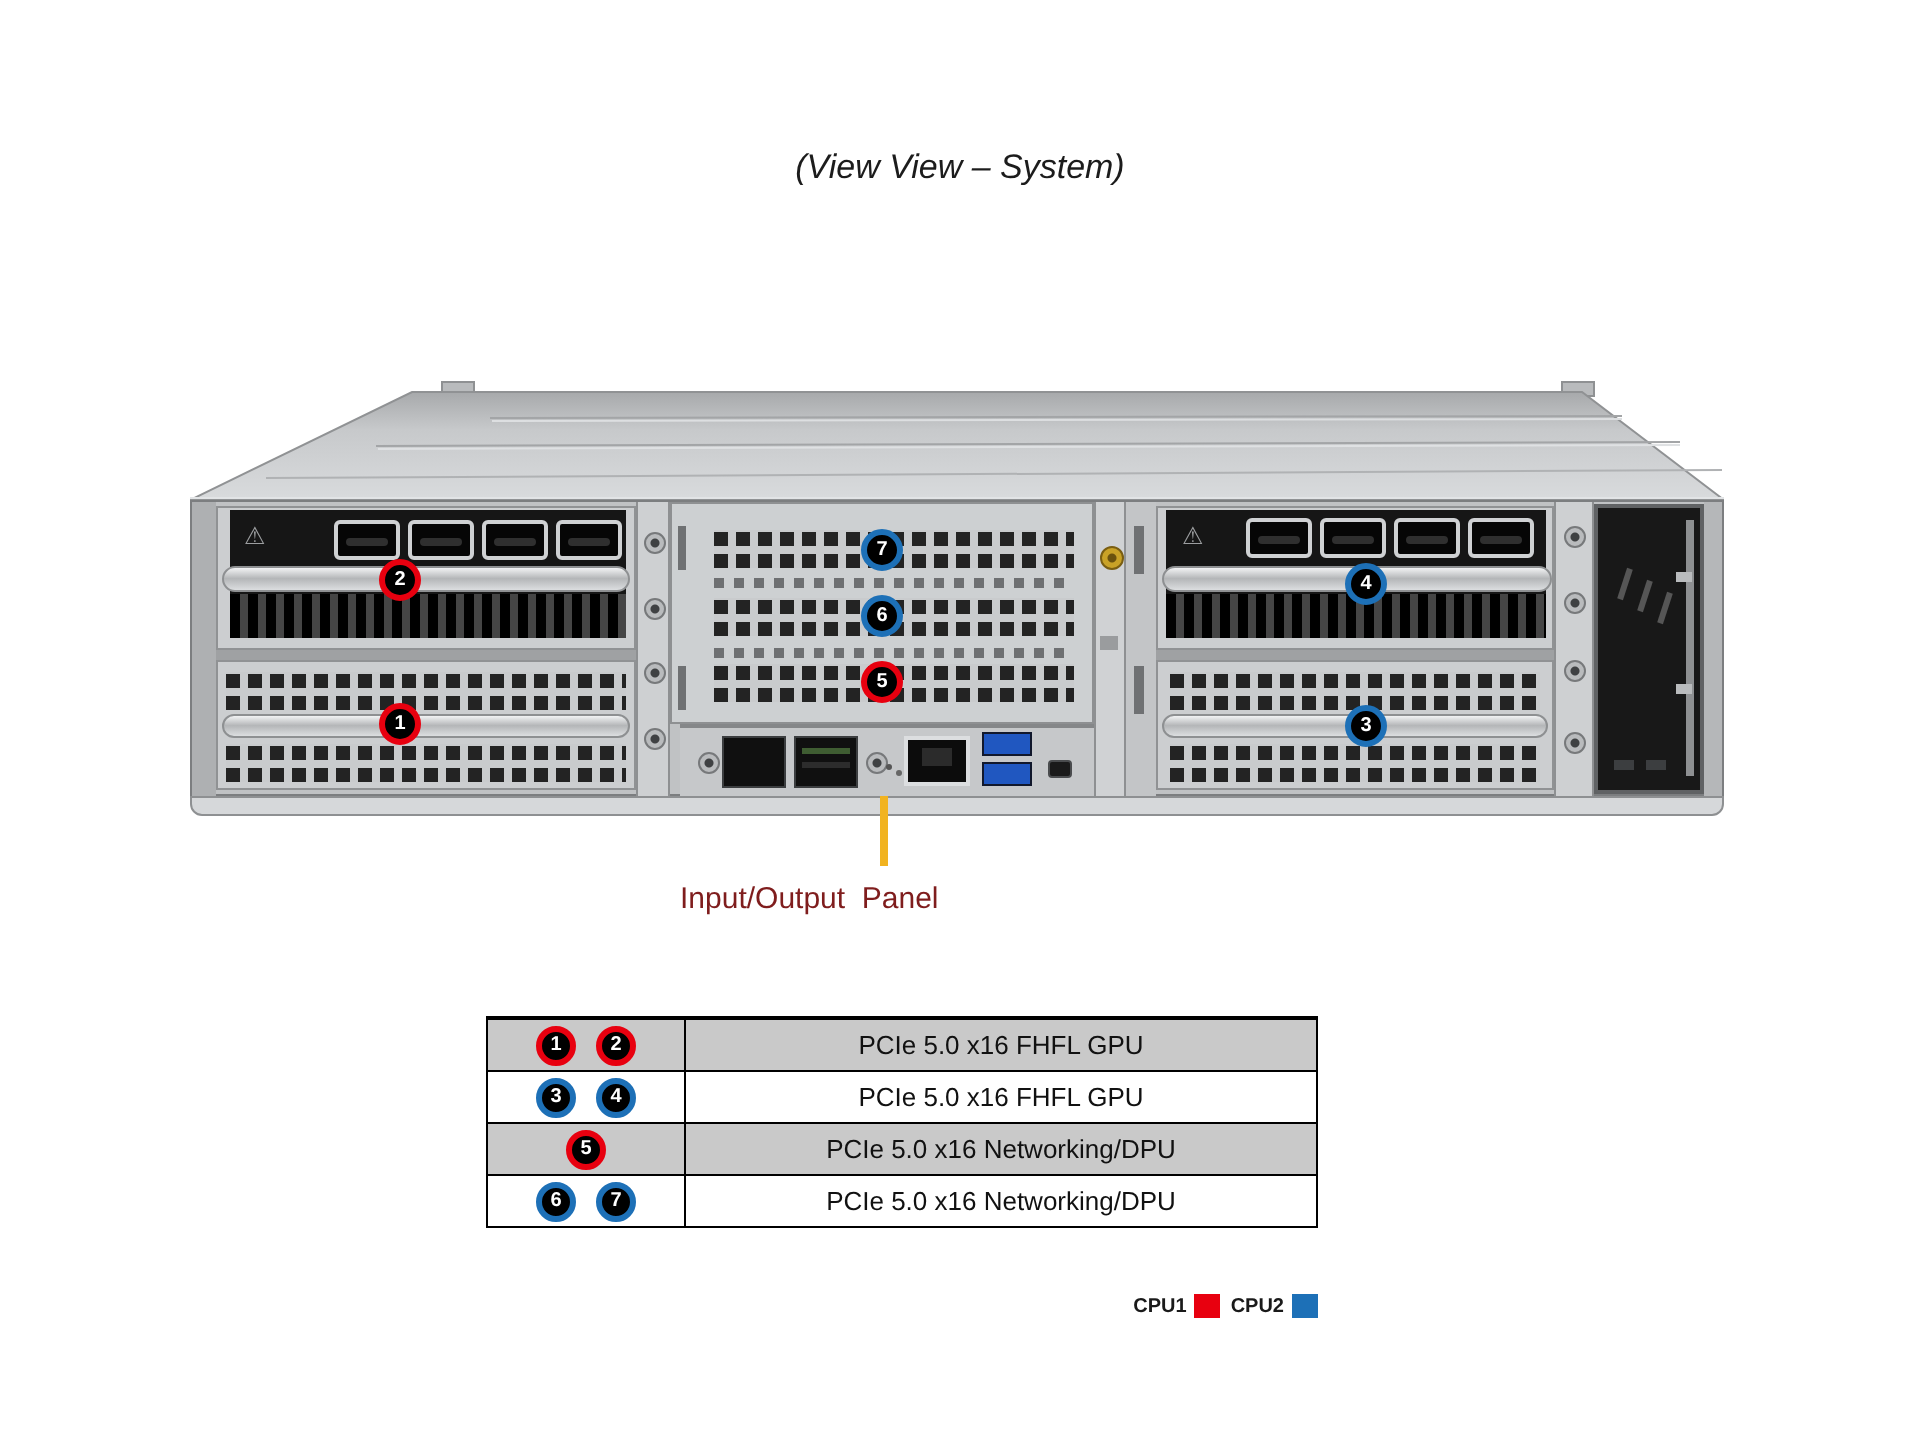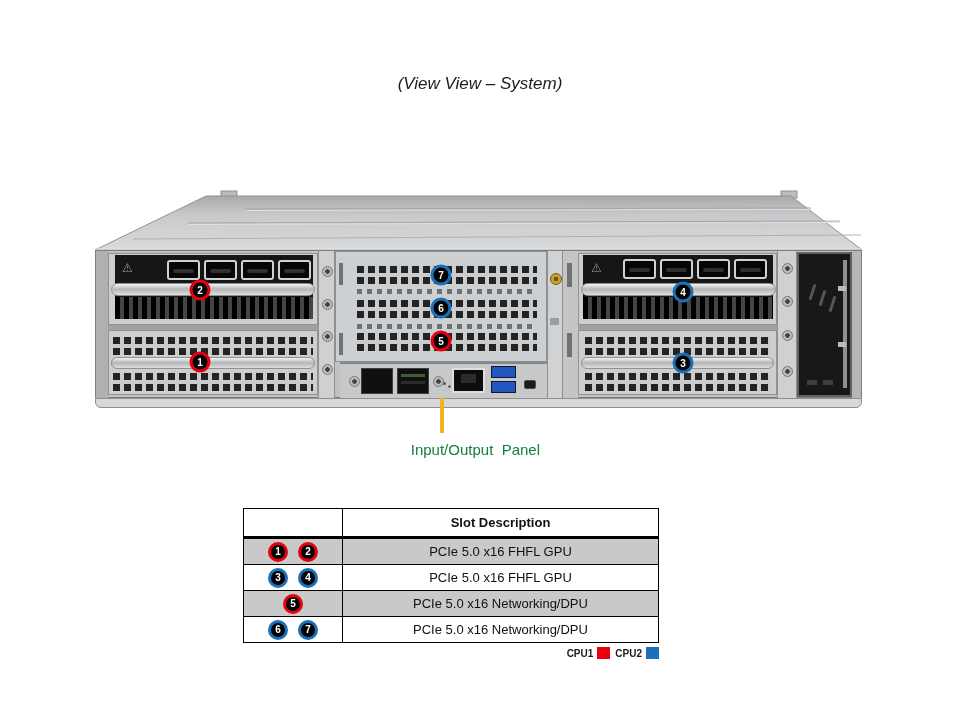--- a/index.html
+++ b/index.html
@@ -44,22 +44,22 @@
   .divider{height:6px;background:#9fa1a3;border-bottom:1px solid #d8dadc;}
   .warn{font-size:12px;color:#9c9ea0;line-height:12px;}
 
   .callout{width:15px;height:15px;border-radius:50%;background:#000;
       border:3px solid #e8000f;color:#fff;font-weight:bold;font-size:10px;
       display:flex;align-items:center;justify-content:center;
       transform:translate(-50%,-50%);box-sizing:content-box;z-index:5;}
 
   
   .pointer{left:440px;top:398px;width:4px;height:35px;background:#f1b320;}
-  .io-label{left:340px;top:441px;width:200px;text-align:right;font-size:15px;
-      color:#15803d;white-space:pre;}
+  .io-label{left:340px;top:441px;width:200px;text-align:left;font-size:15px;
+      color:#7f1d1d;white-space:pre;}
 
   
   .slot-table{left:243px;top:508px;width:416px;border:1px solid #000;
       background:#fff;box-sizing:border-box;}
   .st-row{display:flex;height:25px;border-top:1px solid #000;align-items:stretch;}
   .st-header{height:27px;border-top:none;border-bottom:2px solid #000;}
   .st-c1{width:99px;border-right:1px solid #000;display:flex;align-items:center;
       justify-content:center;gap:10px;box-sizing:border-box;}
   .st-c2{flex:1;display:flex;align-items:center;justify-content:center;
       font-size:13px;color:#111;}
@@ -202,24 +202,20 @@
   <div class="abs callout" style="left: 588px; top: 104px; border-color: rgb(29, 112, 183);">4</div>
   <div class="abs callout" style="left: 346px; top: 153px; border-color: rgb(232, 0, 15);">5</div>
   <div class="abs callout" style="left: 346px; top: 120px; border-color: rgb(29, 112, 183);">6</div>
   <div class="abs callout" style="left: 346px; top: 87px; border-color: rgb(29, 112, 183);">7</div>
 </div>
 
 <div class="abs pointer" style="background: rgb(241, 179, 32);"></div>
 <div class="abs io-label">Input/Output  Panel</div>
 
 <div class="abs slot-table">
-  <div class="st-row st-header">
-    <div class="st-c1"></div>
-    <div class="st-c2">Slot Description</div>
-  </div>
   <div class="st-row gray">
     <div class="st-c1">
       <span class="tcallout" style="border-color: rgb(232, 0, 15);">1</span>
       <span class="tcallout" style="border-color: rgb(232, 0, 15);">2</span>
     </div>
     <div class="st-c2">PCIe 5.0 x16 FHFL GPU</div>
   </div>
   <div class="st-row">
     <div class="st-c1">
       <span class="tcallout" style="border-color: rgb(29, 112, 183);">3</span>

